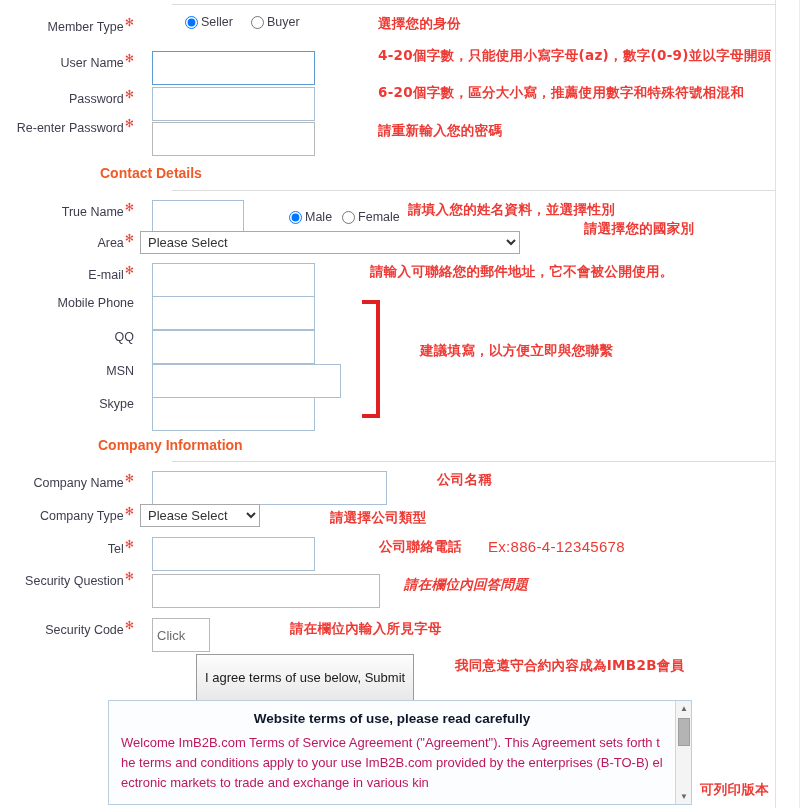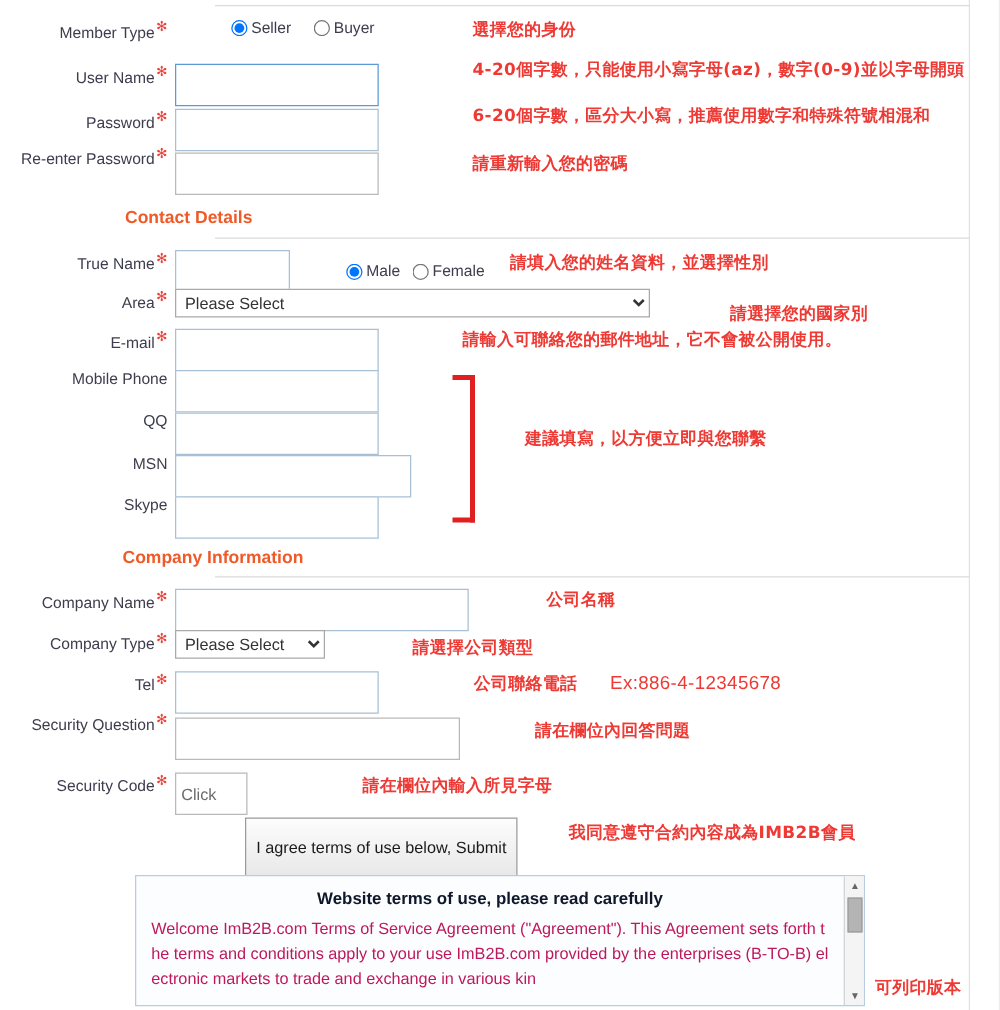--- a/index.html
+++ b/index.html
@@ -57,20 +57,21 @@
 
   input.txt {
     border: 1px solid #a8bfd4;
     background: #fff;
     height: 22px;
     font-size: 13px;
     font-family: "Liberation Sans", sans-serif;
     padding: 16px 4px;
     color: #222;
     outline: none;
+    margin-left: 12px;
   }
   input.txt.focused { border: 1px solid #5b9bd5; }
   input.txt.grey { border: 1px solid #b9b9b9; }
 
   select.sel {
     font-size: 13px;
     font-family: "Liberation Sans", sans-serif;
     height: 23px;
     border: 1px solid #a9a9a9;
     background: #fff;
@@ -248,21 +249,21 @@
   <div class="note" style="left:408px; top:201px;">請填入您的姓名資料，並選擇性別</div>
 
   <div class="row" style="left:0px; top:231px;">
     <div class="label"><span>Area</span><span class="req">✻</span></div>
     <div class="field-wrap">
       <select class="sel" style="width:380px;">
         <option>Please Select</option>
       </select>
     </div>
   </div>
-  <div class="note" style="left:584px; top:242px;">請選擇您的國家別</div>
+  <div class="note" style="left:584px; top:220px;">請選擇您的國家別</div>
 
   <div class="row" style="left:0px; top:263px;">
     <div class="label"><span>E-mail</span><span class="req">✻</span></div>
     <div class="field-wrap">
       <input class="txt" style="width: 163px;" value="">
     </div>
   </div>
   <div class="note" style="left:370px; top:263px;">請輸入可聯絡您的郵件地址，它不會被公開使用。</div>
 
   <div class="row" style="left:0px; top:296px;">
@@ -325,21 +326,21 @@
   </div>
   <div class="note" style="left:379px; top:538px;">公司聯絡電話</div>
   <div class="note" style="left:488px; top:538px; font-family:'Liberation Sans',sans-serif; font-weight:normal; font-size:15px;">Ex:886-4-12345678</div>
 
   <div class="row" style="left:0px; top:569px;">
     <div class="label" style="line-height:15px;"><span>Security Question</span><span class="req">✻</span></div>
     <div class="field-wrap" style="padding-top:5px;">
       <input class="txt grey" style="width: 228px;" value="">
     </div>
   </div>
-  <div class="note" style="left:428px; top:576px;">請在欄位內回答問題</div>
+  <div class="note" style="left:404px; top:576px;font-style:italic;">請在欄位內回答問題</div>
 
   <div class="row" style="left:0px; top:618px;">
     <div class="label"><span>Security Code</span><span class="req">✻</span></div>
     <div class="field-wrap">
       <input class="txt grey" style="width: 58px; color: rgb(107, 107, 107);" value="Click">
     </div>
   </div>
   <div class="note" style="left:290px; top:620px;">請在欄位內輸入所見字母</div>
 
   <button class="submit-btn" style="position:absolute; left:196px; top:654px;">I agree terms of use below, Submit</button>

